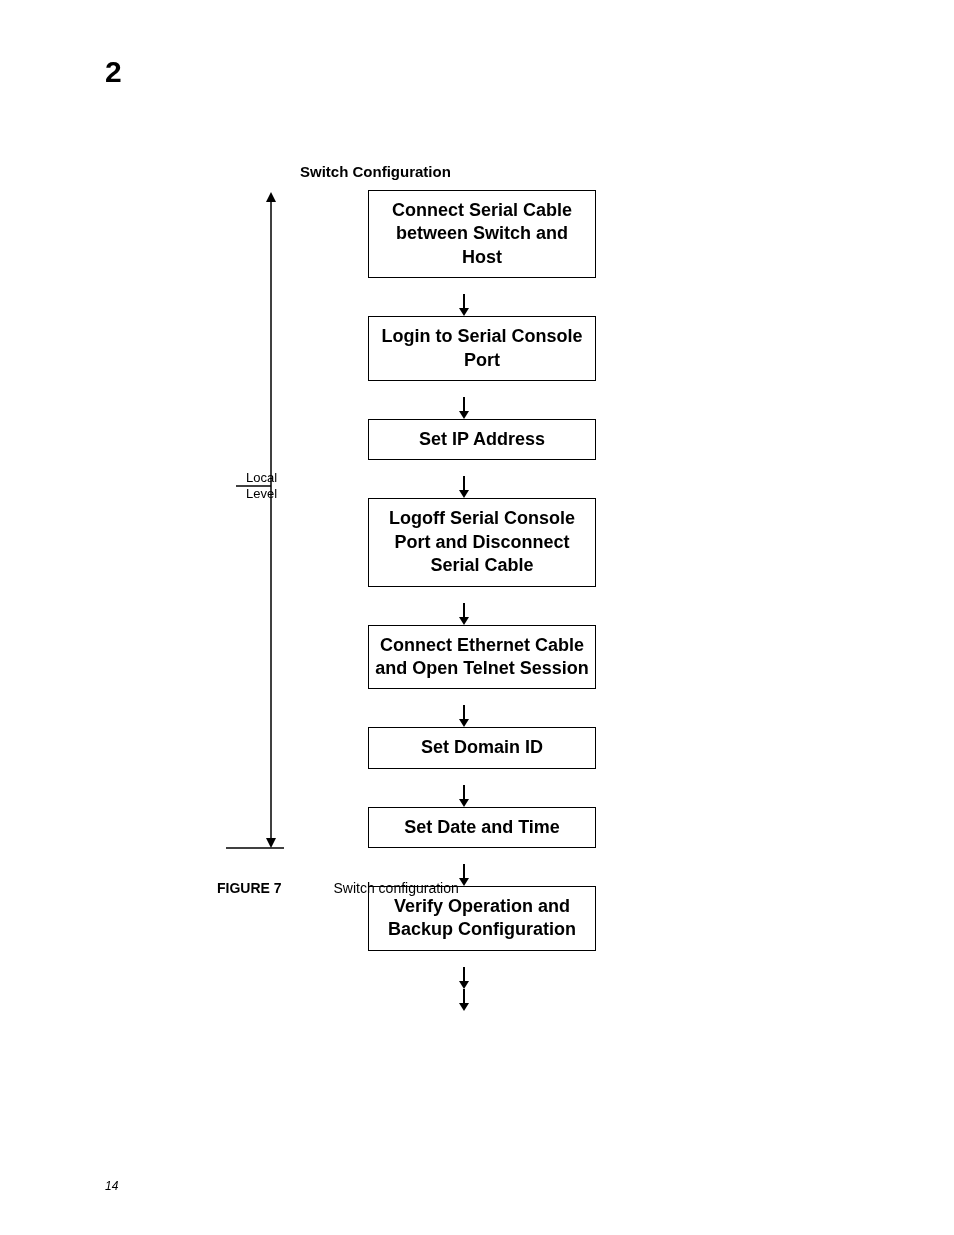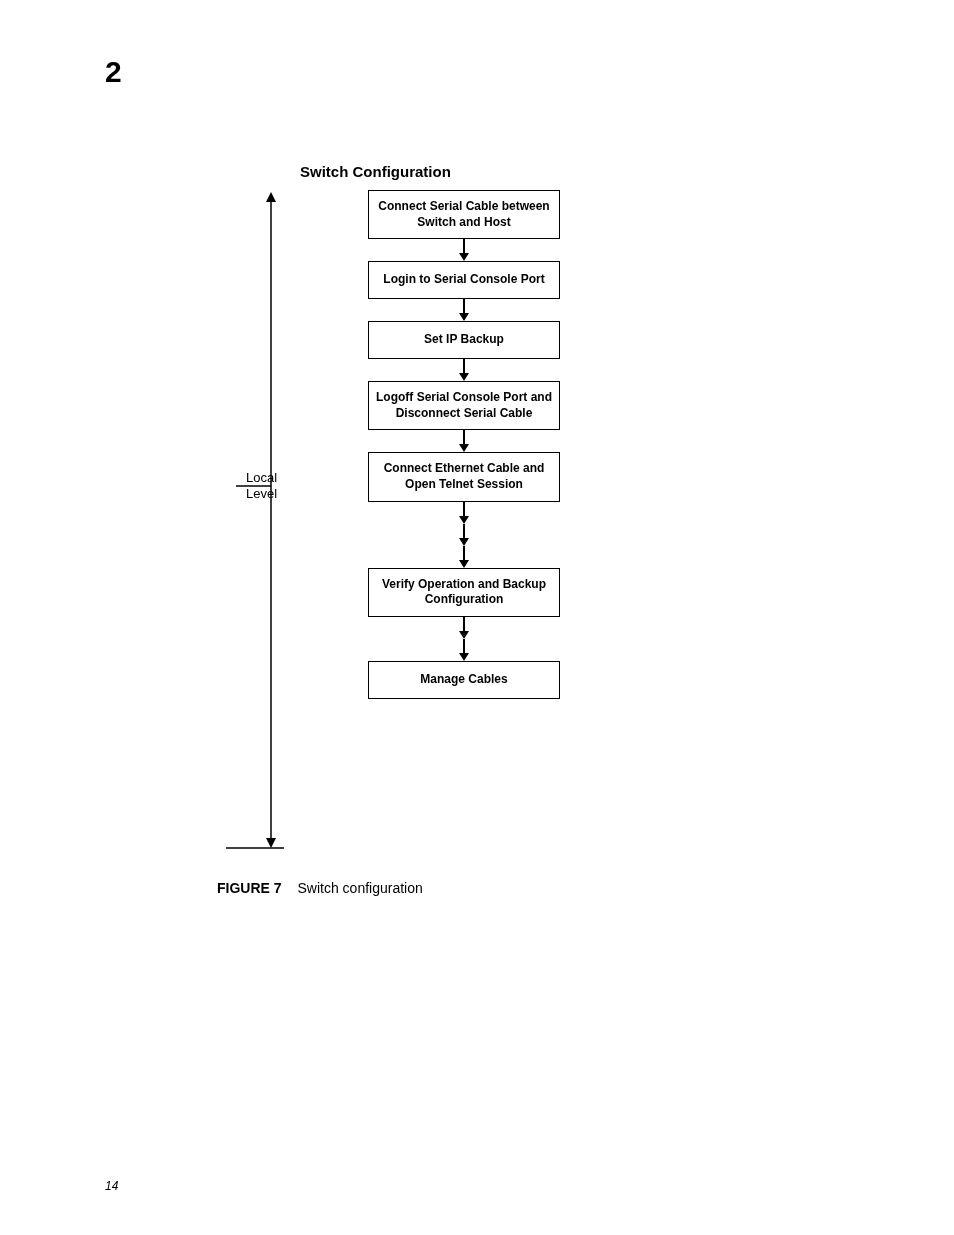--- a/index.html
+++ b/index.html
@@ -29,28 +29,28 @@
   }
   .flow-container {
     position: absolute;
     top: 190px;
     left: 368px;
     width: 192px;
   }
   .flow-box {
     border: 1.5px solid #000;
     text-align: center;
-    font-size: 12px;
+    font-size: 18px;
     font-weight: bold;
     padding: 8px 6px;
-    margin-bottom: 0;
+    margin-bottom: 16px;
     background: #fff;
     line-height: 1.3;
     box-sizing: border-box;
-    width: 192px;
+    width: 228px;
     min-height: 38px;
     display: flex;
     align-items: center;
     justify-content: center;
   }
   .connector {
     display: flex;
     flex-direction: column;
     align-items: center;
     height: 22px;
@@ -83,21 +83,21 @@
     left: 226px;
   }
   .caption {
     position: absolute;
     top: 880px;
     left: 217px;
     font-size: 14px;
   }
   .caption .fig-label {
     font-weight: bold;
-    margin-right: 12px;
+    margin-right: 48px;
   }
   .footer {
     position: absolute;
     bottom: 42px;
     left: 105px;
     right: 70px;
     display: flex;
     justify-content: space-between;
     align-items: flex-end;
     font-size: 12px;
@@ -137,53 +137,54 @@
   <div class="flow-box">Connect Serial Cable between Switch and Host</div>
   <div class="connector">
       <div class="line"></div>
       <div class="head"></div>
     </div>
   <div class="flow-box">Login to Serial Console Port</div>
   <div class="connector">
       <div class="line"></div>
       <div class="head"></div>
     </div>
-  <div class="flow-box">Set IP Backup</div>
+  <div class="flow-box">Set IP Address</div>
   <div class="connector">
       <div class="line"></div>
       <div class="head"></div>
     </div>
   <div class="flow-box">Logoff Serial Console Port and Disconnect Serial Cable</div>
   <div class="connector">
       <div class="line"></div>
       <div class="head"></div>
     </div>
   <div class="flow-box">Connect Ethernet Cable and Open Telnet Session</div>
   <div class="connector">
       <div class="line"></div>
       <div class="head"></div>
     </div>
+  <div class="flow-box">Set Domain ID</div>
   <div class="connector">
       <div class="line"></div>
       <div class="head"></div>
     </div>
+  <div class="flow-box">Set Date and Time</div>
   <div class="connector">
       <div class="line"></div>
       <div class="head"></div>
     </div>
   <div class="flow-box">Verify Operation and Backup Configuration</div>
   <div class="connector">
       <div class="line"></div>
       <div class="head"></div>
     </div>
   <div class="connector">
       <div class="line"></div>
       <div class="head"></div>
     </div>
-  <div class="flow-box">Manage Cables</div>
 </div>
 
 <div class="caption">
   <span class="fig-label">FIGURE 7</span>
   <span>Switch configuration</span>
 </div>
 
 <div class="footer">
   <div>14</div>
 </div>

